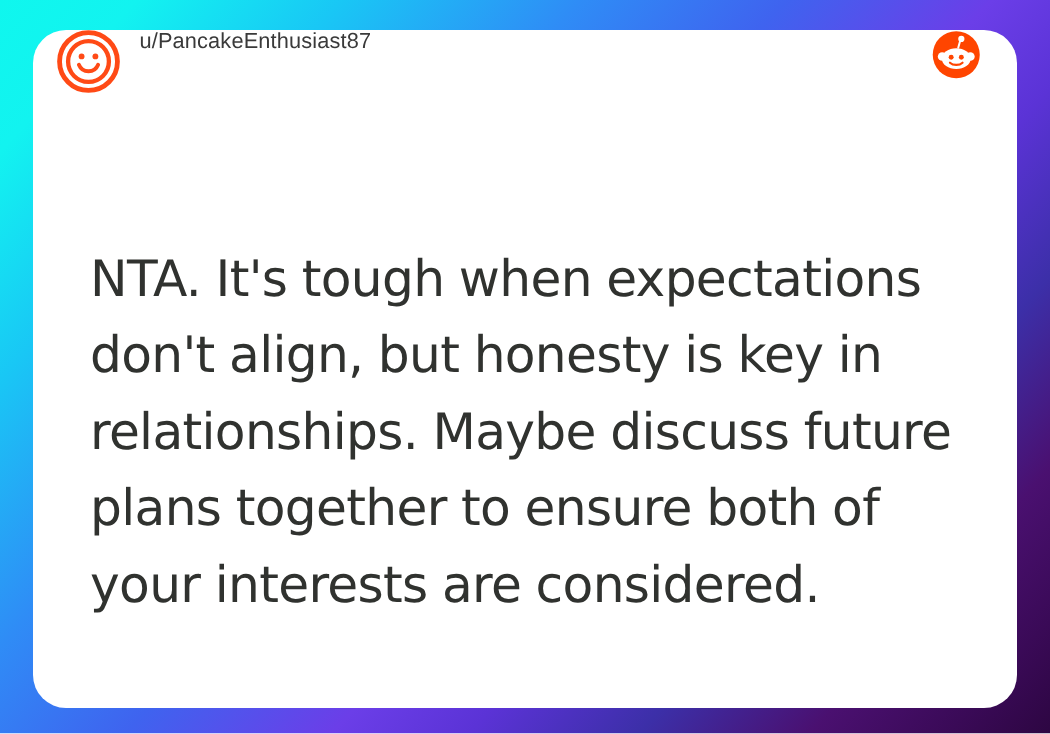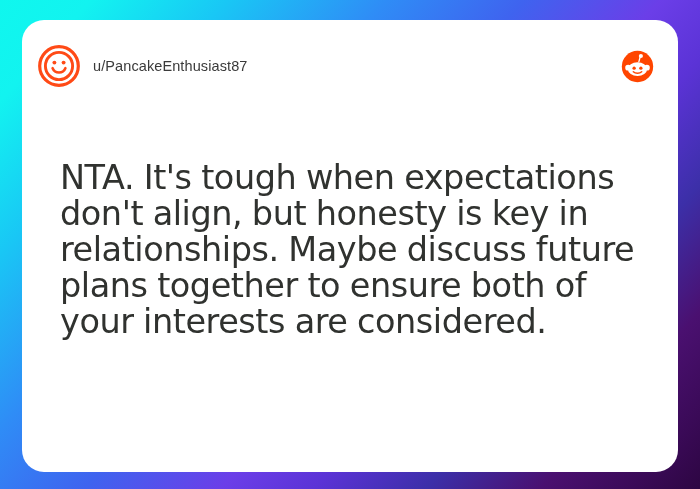--- a/index.html
+++ b/index.html
@@ -47,21 +47,20 @@
   }
 
   
   #card-header {
     position: absolute;
     left: 0;
     top: 0;
     right: 0;
     height: 92px;
     display: flex;
-    align-items: center;
     padding: 0 24px 0 16px;
     box-sizing: border-box;
   }
 
   .avatar {
     width: 42px;
     height: 42px;
     flex: 0 0 42px;
     display: block;
   }
@@ -92,21 +91,21 @@
     position: absolute;
     left: 38px;
     top: 140px;
     width: 600px;
   }
 
   #comment-text {
     margin: 0;
     font-family: "DejaVu Sans", sans-serif;
     font-size: 33.5px;
-    line-height: 36px;
+    line-height: 51px;
     font-weight: 400;
     color: #30322f;
     letter-spacing: -0.45px;
     word-spacing: -0.6px;
   }
 </style>
 </head>
 <body>
 
 <div id="stage">

